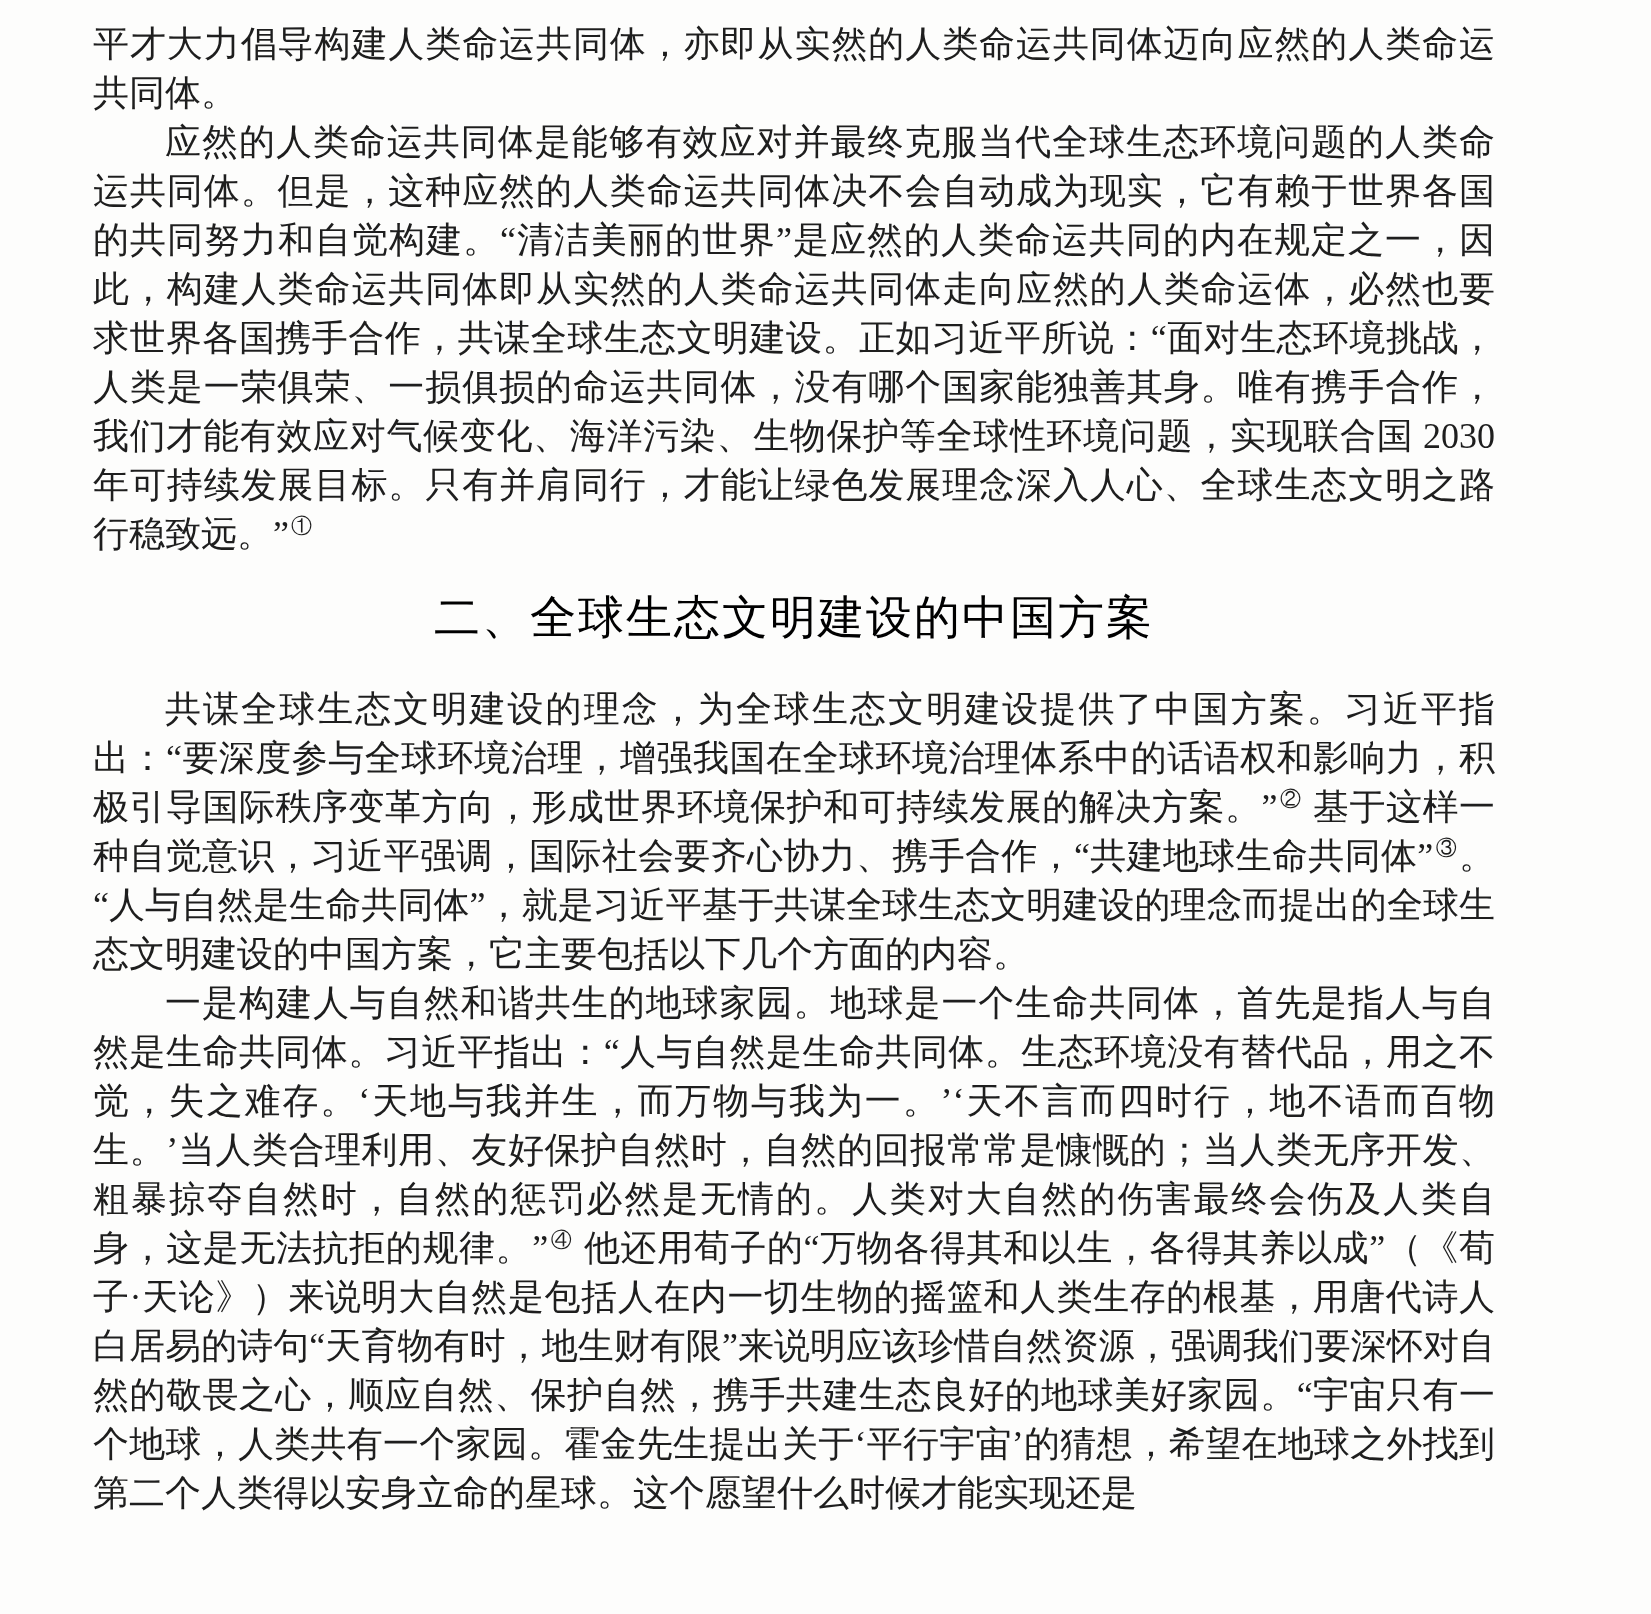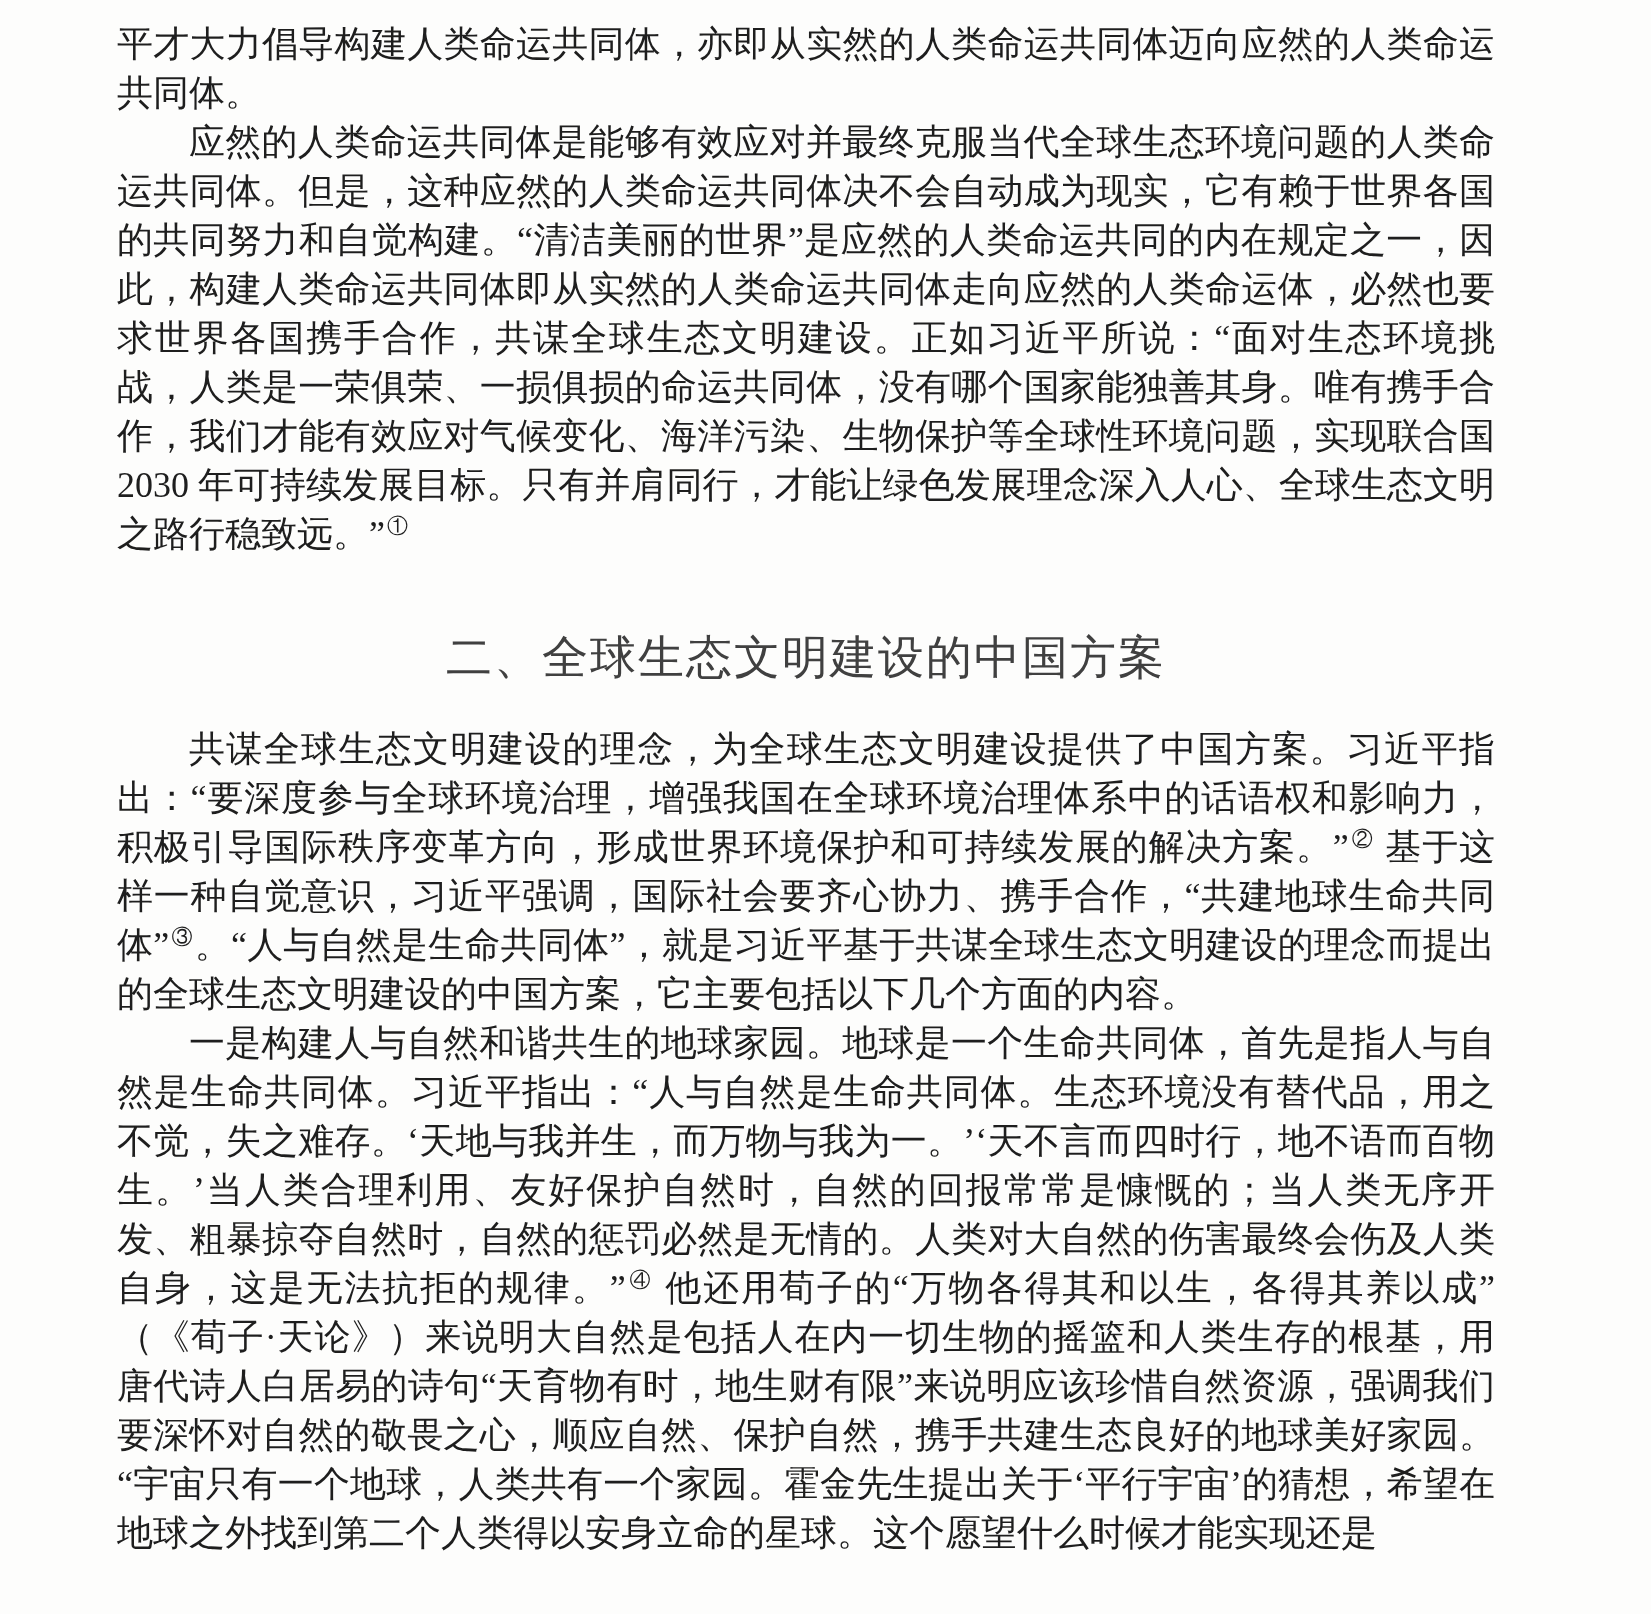--- a/index.html
+++ b/index.html
@@ -9,44 +9,44 @@
   body {
     width: 1651px;
     height: 1614px;
     background: #ffffff;
     overflow: hidden;
   }
   .page {
     box-sizing: border-box;
     width: 1651px;
     height: 1614px;
-    padding: 20px 156px 0 117px;
+    padding: 20px 156px 0 93px;
     background: #fdfdfc;
     color: #1e1e1e;
     font-family: "Liberation Serif", "DejaVu Serif", serif;
   }
   .para {
     margin: 0;
     font-size: 36px;
     line-height: 49px;
     text-align: justify;
     text-justify: inter-ideograph;
     word-break: break-all;
   }
   .para.indent {
     text-indent: 2em;
   }
   .section-heading {
-    margin: 68px 0 36px 0;
+    margin: 28px 0 36px 0;
     font-size: 46px;
     line-height: 62px;
     font-weight: normal;
     text-align: center;
     letter-spacing: 2px;
-    color: #404040;
+    color: #000000;
   }
   sup.fn {
     font-size: 21px;
     line-height: 0;
     vertical-align: super;
     padding: 0 2px;
   }
 </style>
 </head>
 <body>

